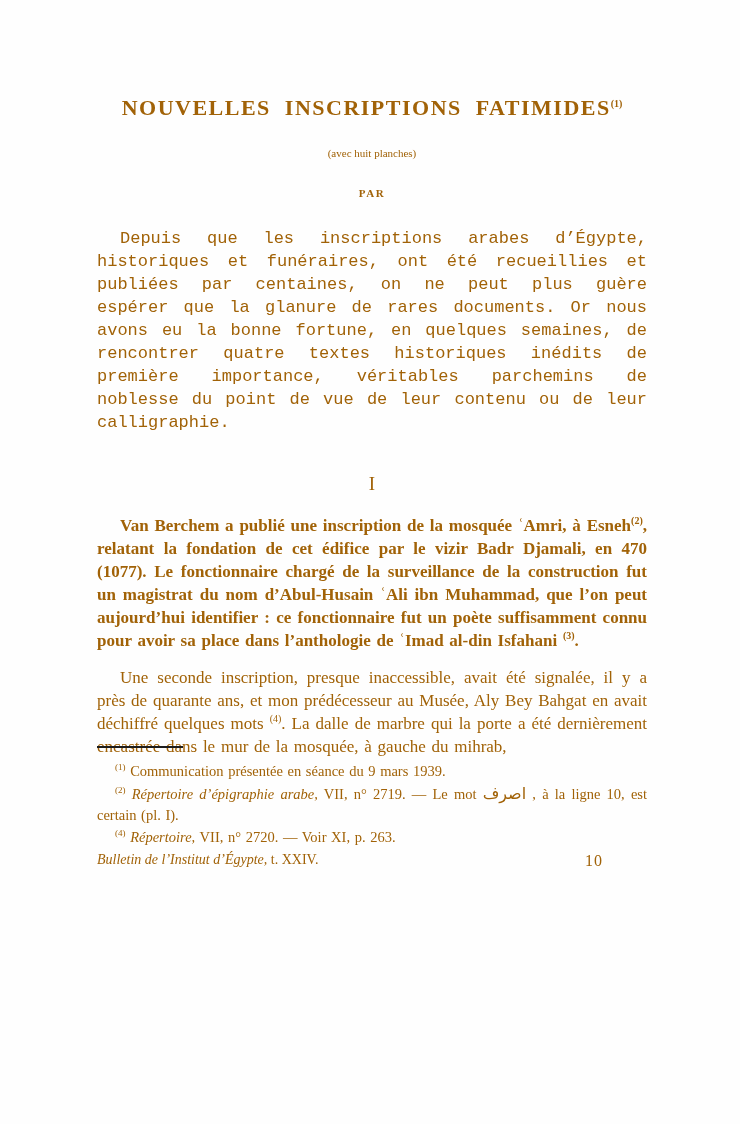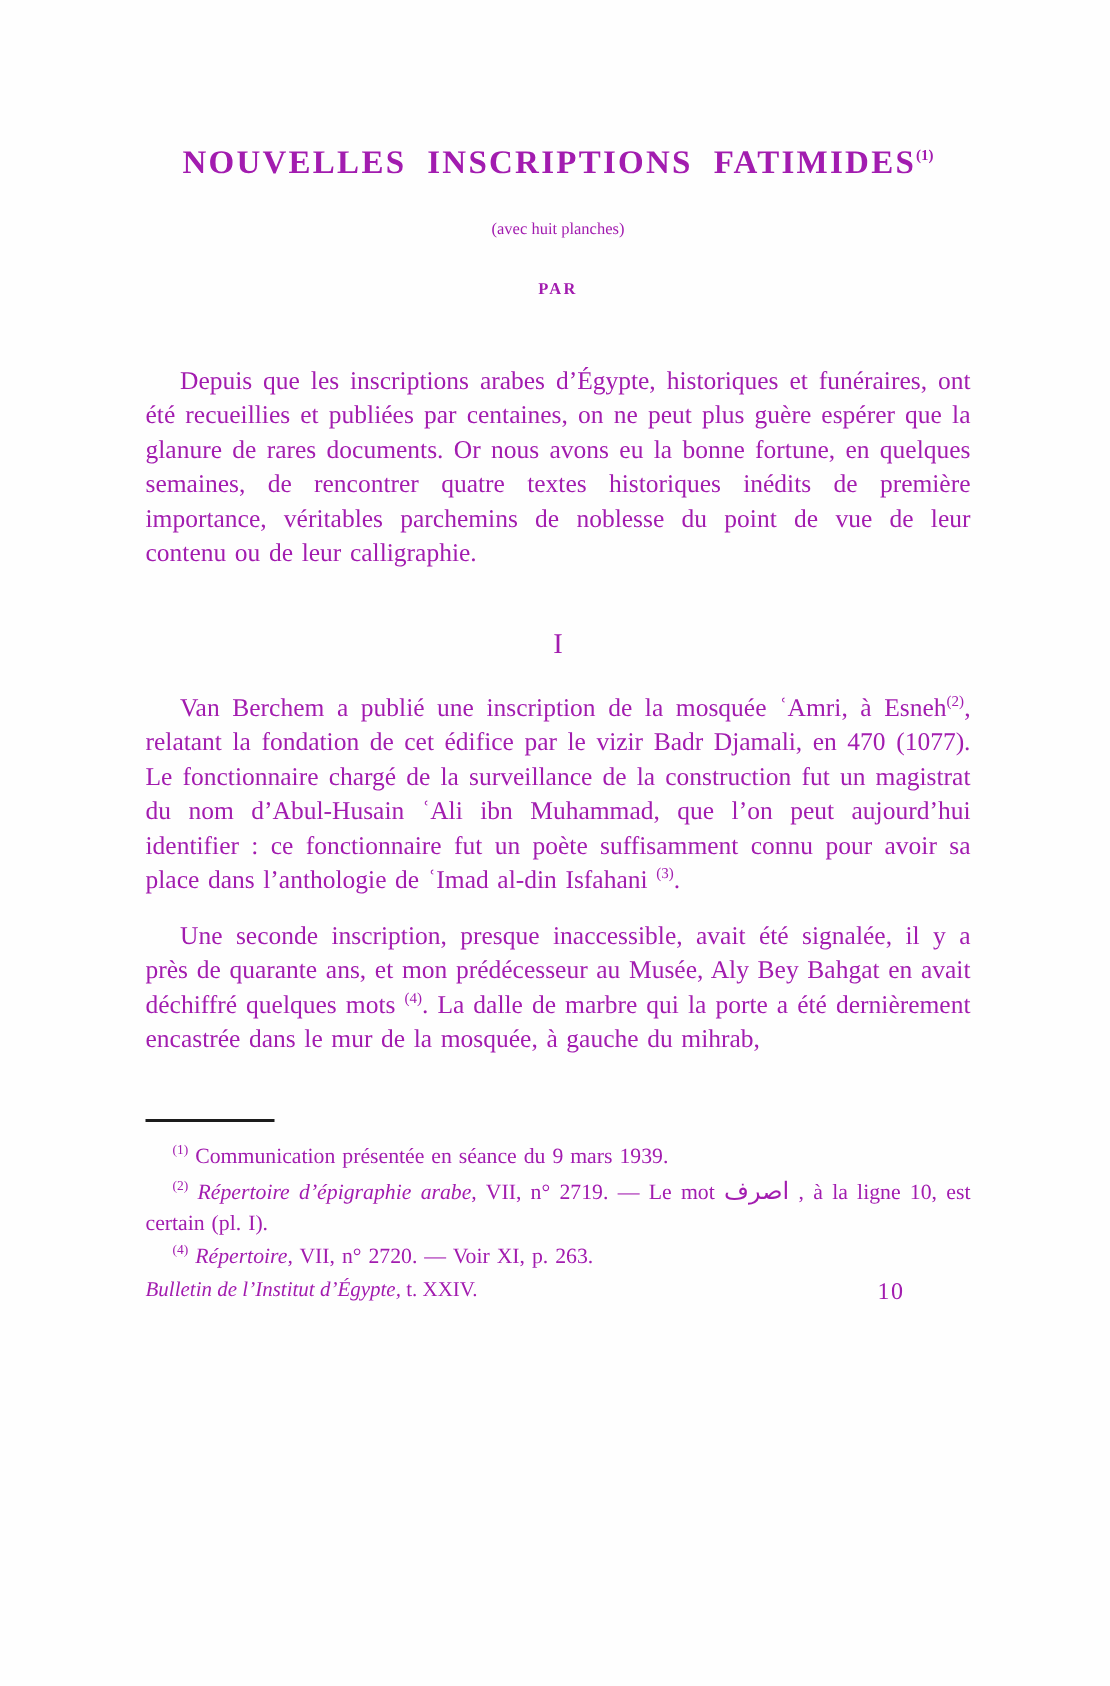--- a/index.html
+++ b/index.html
@@ -5,21 +5,21 @@
   html, body {
     margin: 0;
     padding: 0;
     background: #fefefe;
   }
   .page {
     position: relative;
     width: 740px;
     height: 944px;
     background: #fefefe;
-    color: #a21caf;
+    color: #a16207;
     font-family: "Liberation Serif", "DejaVu Serif", serif;
     box-sizing: border-box;
     overflow: hidden;
   }
   .content {
     position: absolute;
     left: 97px;
     top: 0;
     width: 550px;
   }
@@ -65,22 +65,22 @@
   }
   p.body-par {
     margin: 0;
     font-size: 17px;
     line-height: 23px;
     text-align: justify;
     text-align-last: left;
     text-indent: 23px;
     word-spacing: 1.5px;
   }
-  p.body-par.first { margin-top: 42px; }
-  p.body-par.after-section { margin-top: 20px; }
+  p.body-par.first { margin-top: 27px; font-family: Liberation Mono, monospace; }
+  p.body-par.after-section { margin-top: 20px; font-weight: bold; }
   p.body-par.follow { margin-top: 14px; }
   p.body-par sup {
     font-size: 10px;
     line-height: 0;
     vertical-align: super;
   }
   .section-heading {
     margin-top: 40px;
     text-align: center;
     font-size: 19px;

